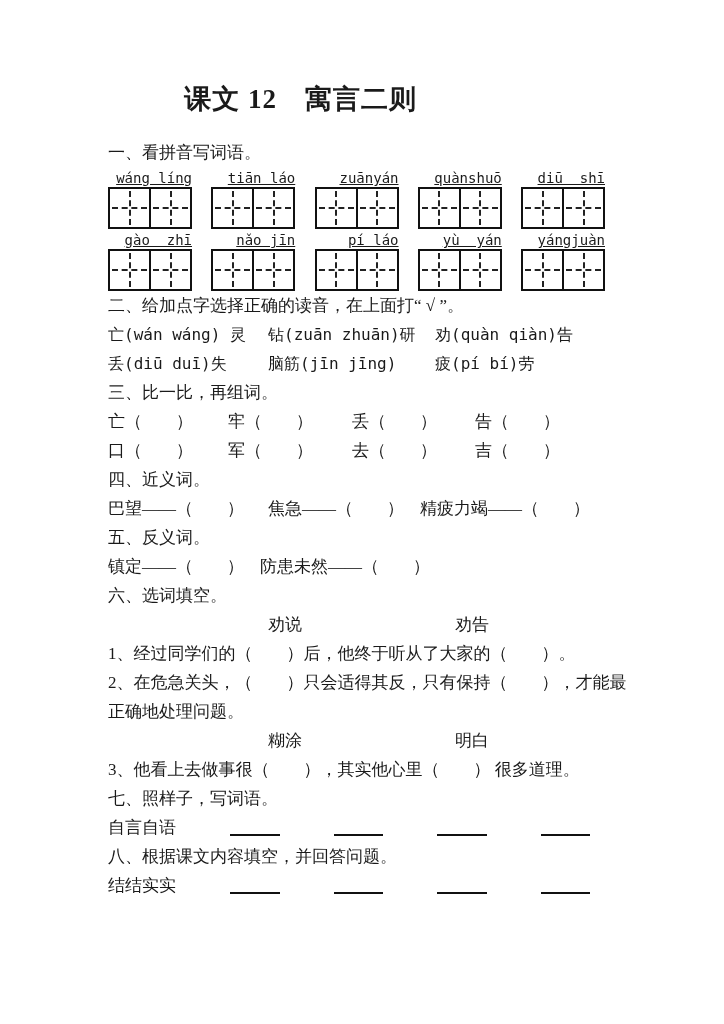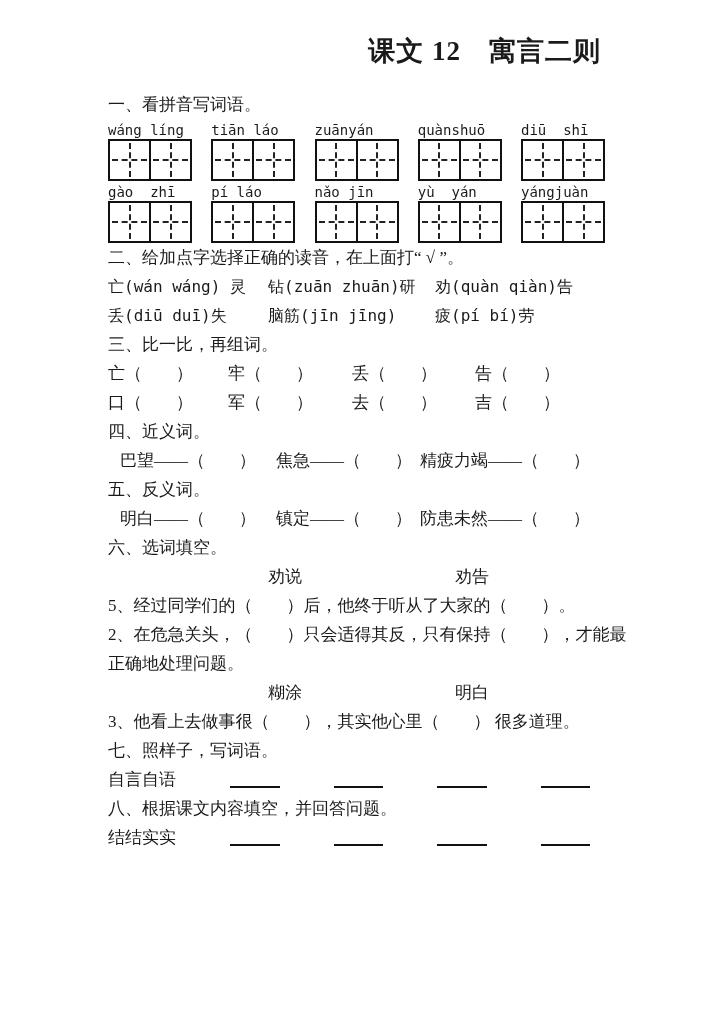--- a/index.html
+++ b/index.html
@@ -4,23 +4,23 @@
 <style>
   html, body { margin: 0; padding: 0; }
   body {
     width: 724px; height: 1024px;
     background: #ffffff;
     color: #1a1a1a;
     font-family: "Liberation Serif", serif;
     overflow: hidden;
   }
   .title {
-    margin-top: 34px;
+    margin-top: 82px;
     width: 601px;
-    text-align: right;
+    text-align: center;
     font-size: 27px;
     font-weight: 600;
     letter-spacing: 1px;
     line-height: 34px;
     white-space: pre;
   }
   .content {
     margin-left: 108px;
     width: 510px;
     margin-top: 16px;
@@ -32,21 +32,21 @@
     white-space: pre;
   }
   .h1line { margin-top: 22px; }
   
   .grid-row {
     display: flex;
     justify-content: space-between;
     width: 497px;
     margin-top: 2px;
   }
-  .pgroup { display: flex; flex-direction: column; align-items: flex-start; }
+  .pgroup { display: flex; flex-direction: column; align-items: flex-end; text-decoration: underline; }
   .pinyin {
     font-family: "DejaVu Sans Mono", monospace;
     font-size: 14px;
     line-height: 18px;
     height: 18px;
     white-space: pre;
     text-align: center;
   }
   .boxes { display: flex; }
   .tian {
@@ -71,21 +71,21 @@
   }
   
   .mixed { font-family: "DejaVu Sans Mono", "Liberation Serif", monospace; font-size: 16px; align-items: center; }
   .cols3 { display: flex; }
   .cols3 .c1 { width: 160px; }
   .cols3 .c2 { width: 167px; }
   .cols4 { display: flex; }
   .cols4 .c1 { width: 120px; }
   .cols4 .c2 { width: 124px; }
   .cols4 .c3 { width: 123px; }
-  .syncols { display: flex; text-align: center; }
+  .syncols { display: flex; }
   .syncols .c1 { width: 160px; }
   .syncols .c2 { width: 152px; }
   
   .opts { display: flex; padding-left: 160px; gap: 24px; }
   .opts .gap { display: inline-block; width: 105px; }
   
   .ex-row { display: flex; align-items: stretch; width: 482px; gap: 43px; }
   .ex-row .blank {
     flex: 1 1 0;
     margin-left: 11px;
@@ -144,28 +144,28 @@
 
     <div class="grid-row">
       <div class="pgroup">
         <div class="pinyin">gào  zhī</div>
         <div class="boxes">
           <div class="tian"></div>
           <div class="tian"></div>
         </div>
       </div>
       <div class="pgroup">
+        <div class="pinyin">nǎo jīn</div>
+        <div class="boxes">
+          <div class="tian"></div>
+          <div class="tian"></div>
+        </div>
+      </div>
+      <div class="pgroup">
         <div class="pinyin">pí láo</div>
-        <div class="boxes">
-          <div class="tian"></div>
-          <div class="tian"></div>
-        </div>
-      </div>
-      <div class="pgroup">
-        <div class="pinyin">nǎo jīn</div>
         <div class="boxes">
           <div class="tian"></div>
           <div class="tian"></div>
         </div>
       </div>
       <div class="pgroup">
         <div class="pinyin">yù  yán</div>
         <div class="boxes">
           <div class="tian"></div>
           <div class="tian"></div>
@@ -208,32 +208,31 @@
 
     <div class="line">四、近义词。</div>
     <div class="line syncols">
       <span class="c1">巴望——（　　）</span>
       <span class="c2">焦急——（　　）</span>
       <span class="c3">精疲力竭——（　　）</span>
     </div>
 
     <div class="line">五、反义词。</div>
     <div class="line syncols">
-      <span class="c1">明白——（　　）</span>
       <span class="c2">镇定——（　　）</span>
       <span class="c3">防患未然——（　　）</span>
     </div>
 
     <div class="line">六、选词填空。</div>
     <div class="line opts">
       <span>劝说</span>
       <span class="gap"></span>
       <span>劝告</span>
     </div>
-    <div class="line">5、经过同学们的（　　）后，他终于听从了大家的（　　）。</div>
+    <div class="line">1、经过同学们的（　　）后，他终于听从了大家的（　　）。</div>
     <div class="line">2、在危急关头，（　　）只会适得其反，只有保持（　　），才能最</div>
     <div class="line">正确地处理问题。</div>
     <div class="line opts">
       <span>糊涂</span>
       <span class="gap"></span>
       <span>明白</span>
     </div>
     <div class="line">3、他看上去做事很（　　），其实他心里（　　） 很多道理。</div>
 
     <div class="line">七、照样子，写词语。</div>

